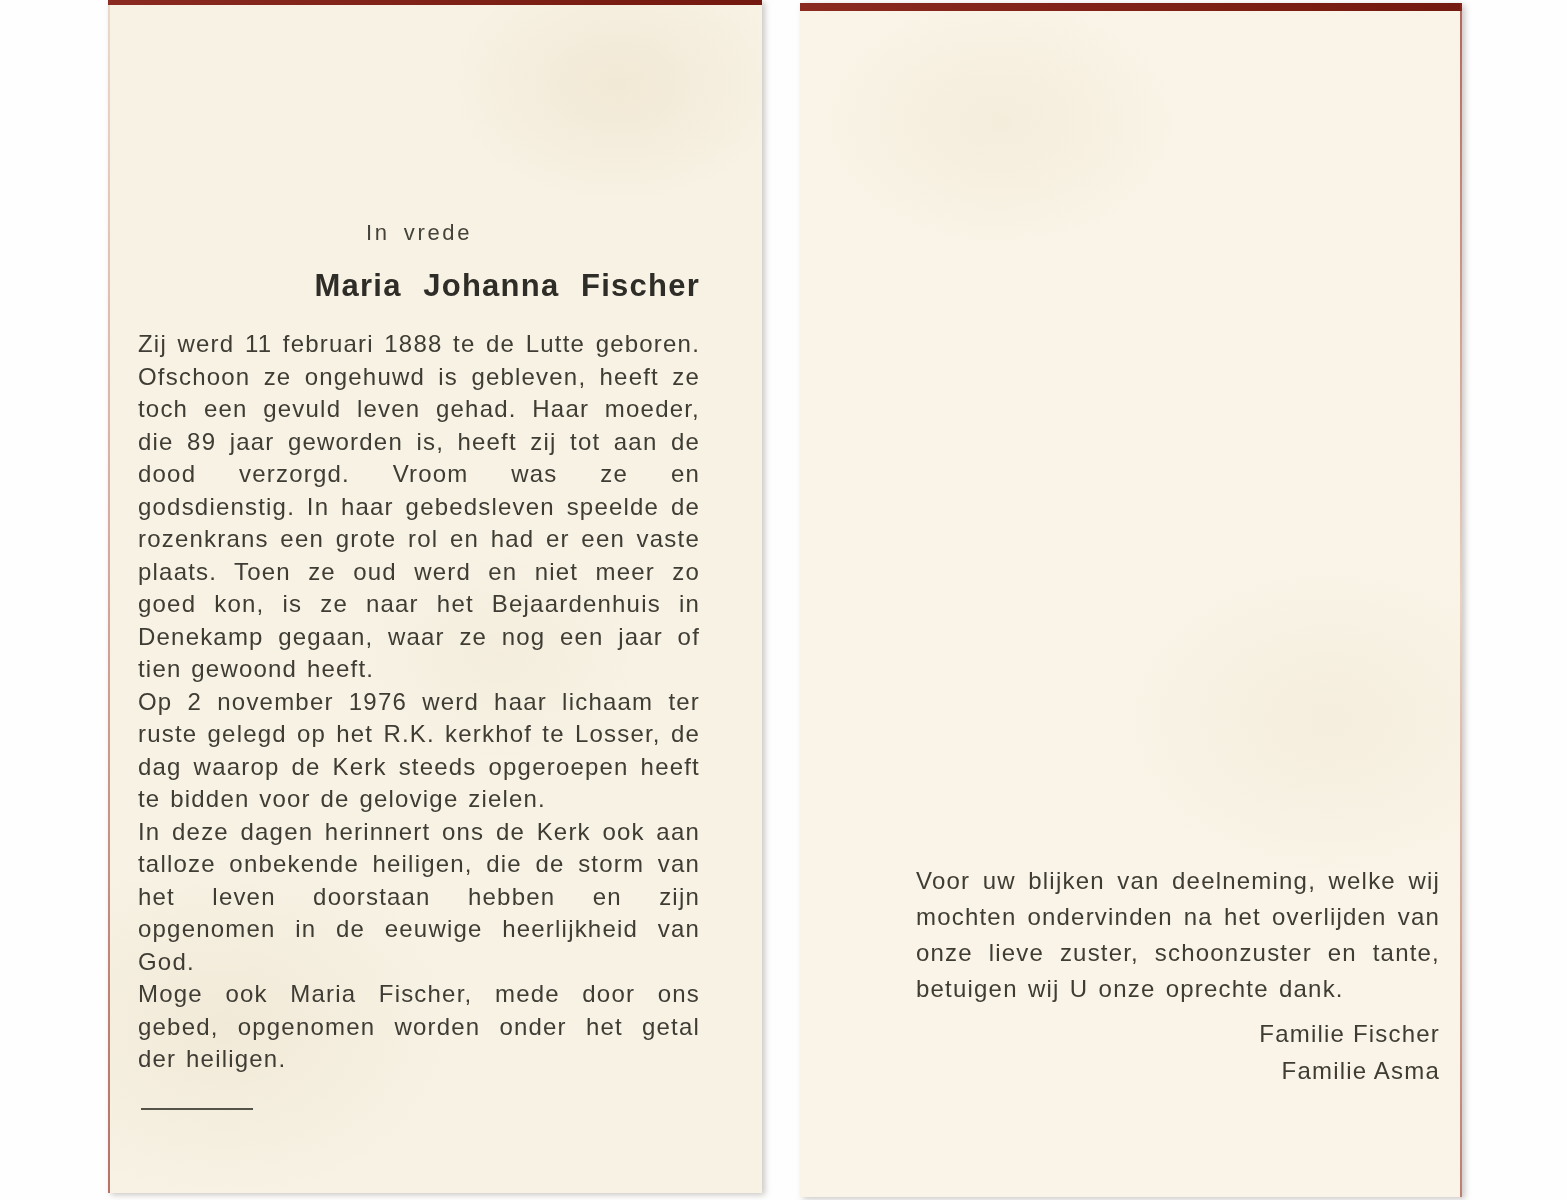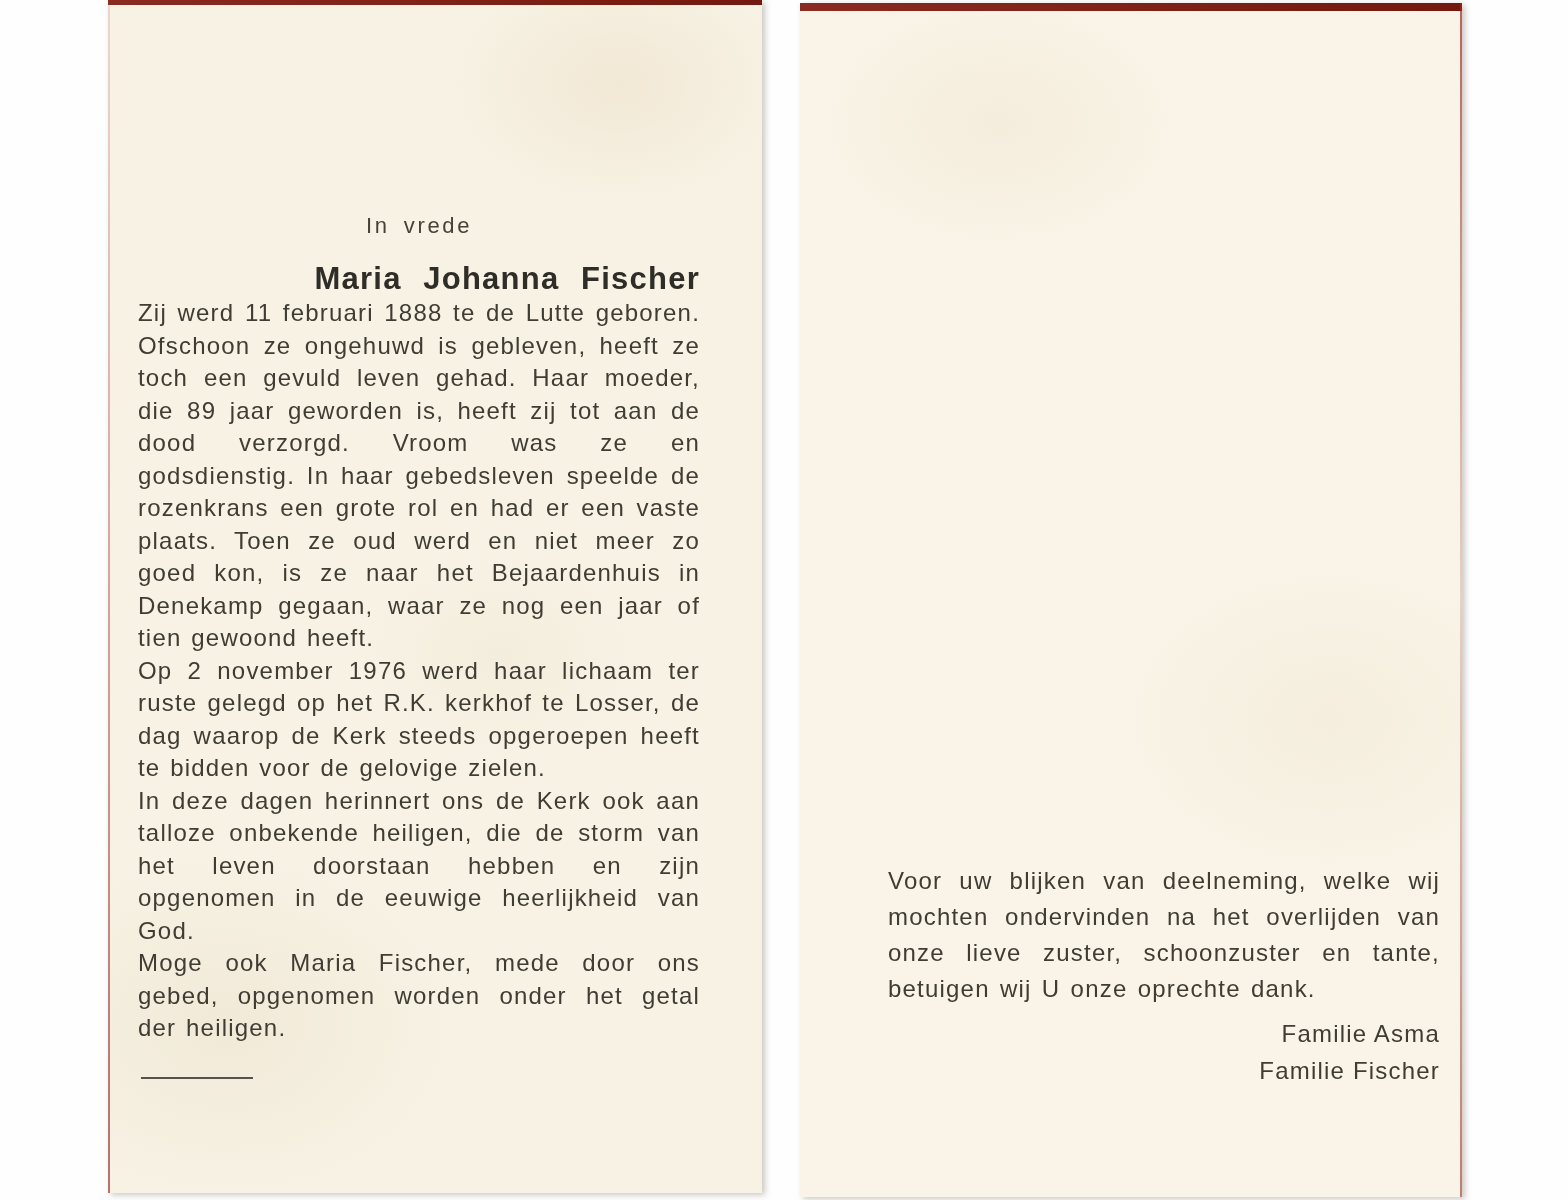--- a/index.html
+++ b/index.html
@@ -36,20 +36,21 @@
   }
   .card-right {
     left: 800px;
     top: 3px;
     width: 662px;
     height: 1194px;
     background:
       radial-gradient(ellipse 260px 180px at 30% 10%, rgba(205,170,120,0.10), transparent 70%),
       radial-gradient(ellipse 300px 220px at 80% 60%, rgba(195,165,115,0.08), transparent 72%),
       #f9f4e7;
+    padding-left: 28px;
   }
   .edge-top {
     position: absolute;
     top: 0; left: 0; right: 0;
     height: 5px;
     background: linear-gradient(to right, #8a2a20, #74190f);
   }
   .card-right .edge-top { height: 8px; }
   .edge-left {
     position: absolute;
@@ -59,21 +60,21 @@
   }
   .edge-right {
     position: absolute;
     right: 0; top: 0; bottom: 0;
     width: 2px;
     background: linear-gradient(to bottom, rgba(150,40,30,0.7), rgba(170,70,55,0.2), rgba(150,45,35,0.6));
   }
   .content-left {
     position: relative;
     height: 100%;
-    padding: 5px 62px 0 30px;
+    padding: 12px 62px 0 30px;
     color: #403d35;
   }
   .header-line {
     margin: 0;
     padding-top: 208px;
     text-align: center;
     font-size: 22px;
     letter-spacing: 0.12em;
     word-spacing: 0.25em;
     color: #45423a;
@@ -81,20 +82,21 @@
   .title-line {
     margin: 22px 0 0 0;
     text-align: right;
     font-size: 31px;
     font-weight: 700;
     letter-spacing: 0.04em;
     word-spacing: 0.38em;
     color: #2f2d27;
   }
   .body-text {
+    margin-top: 24px;
   }
   .body-text p {
     margin: 0;
     font-size: 24px;
     line-height: 32.5px;
     letter-spacing: 0.05em;
     word-spacing: 0.08em;
     text-align: justify;
     color: #3f3c34;
   }
@@ -153,19 +155,19 @@
 
     </div>
   </div>
 
   <div class="card card-right">
     <div class="edge-top"></div>
     <div class="edge-right"></div>
     <div class="content-right">
       <p class="thanks-text">Voor uw blijken van deelneming, welke wij mochten ondervinden na het overlijden van onze lieve zuster, schoonzuster en tante, betuigen wij U onze oprechte dank.</p>
       <div class="signatures">
+        <p>Familie Fischer</p>
         <p>Familie Asma</p>
-        <p>Familie Fischer</p>
       </div>
     </div>
   </div>
 
 </div>
 
 </body></html>

